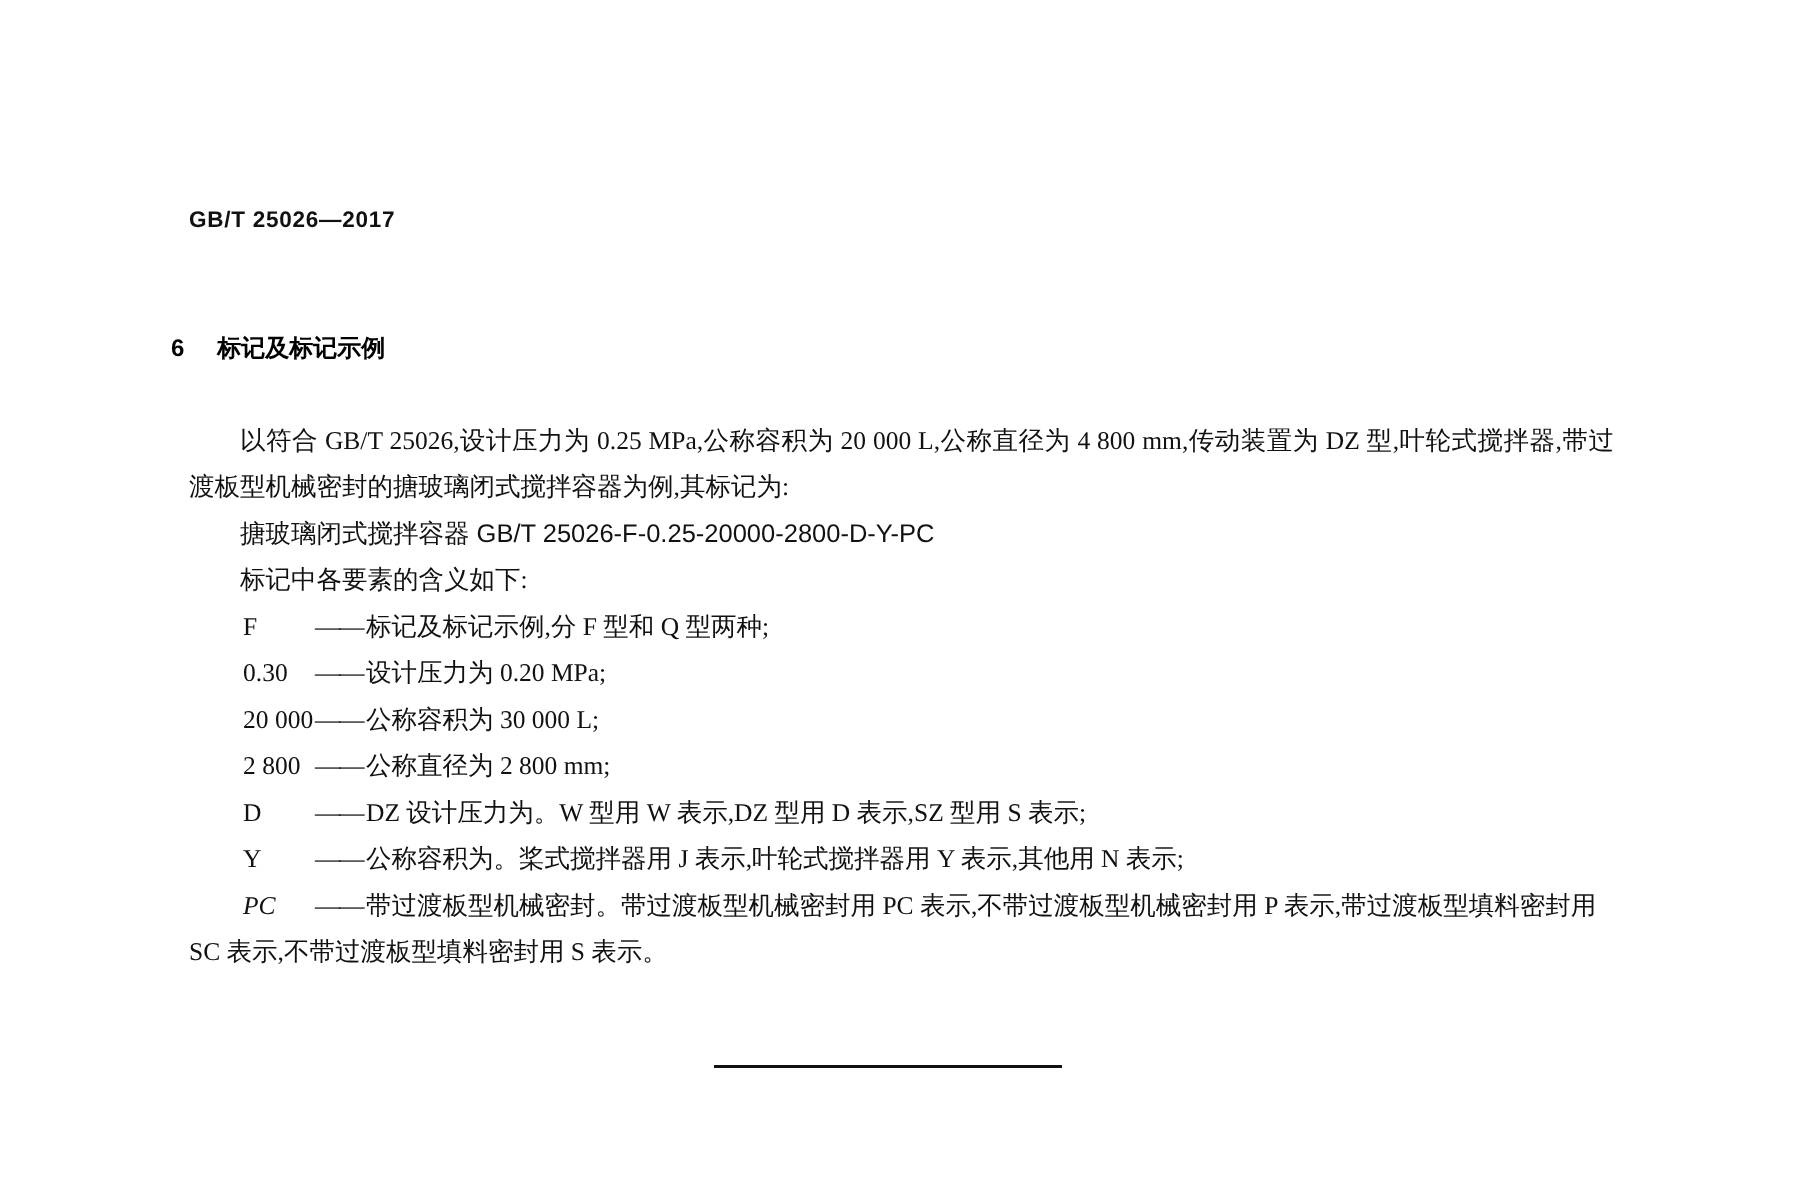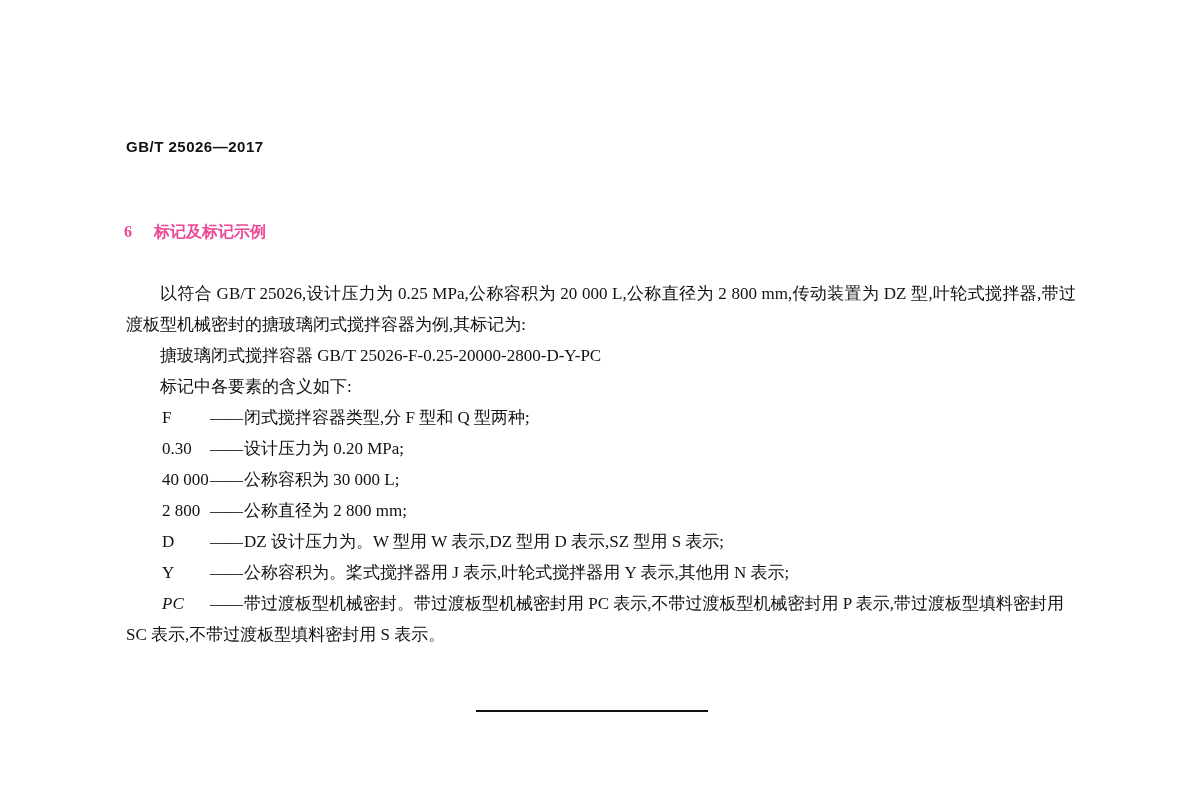--- a/index.html
+++ b/index.html
@@ -28,26 +28,26 @@
     top: 138px;
     font-family: "Liberation Sans", "DejaVu Sans", sans-serif;
     font-size: 15px;
     font-weight: bold;
     letter-spacing: 0.5px;
     color: #111;
     white-space: nowrap;
   }
   .section-heading {
     position: absolute;
-    left: 124px;
+    left: 114px;
     top: 222px;
-    font-family: Liberation Serif, serif;
+    font-family: Liberation Sans, sans-serif;
     font-size: 16px;
     font-weight: bold;
-    color: #ec4899;
+    color: #000000;
     white-space: nowrap;
   }
   .section-heading .num {
     margin-right: 22px;
   }
   .body-block {
     position: absolute;
     left: 126px;
     top: 278px;
     width: 950px;
@@ -57,21 +57,21 @@
   }
   .para {
     margin: 0;
     text-align: justify;
     text-justify: inter-ideograph;
   }
   .para.indent {
     text-indent: 2em;
   }
   .mono-ish {
-    font-family: Liberation Serif, serif;
+    font-family: Liberation Sans, sans-serif;
   }
   .legend {
     margin-top: 0;
   }
   .legend-row {
     display: flex;
     align-items: baseline;
     white-space: nowrap;
     text-indent: 0;
   }
@@ -114,42 +114,42 @@
 <div class="page">
 
   <div class="header-code">GB/T 25026—2017</div>
 
   <div class="section-heading">
     <span class="num">6</span><span>标记及标记示例</span>
   </div>
 
   <div class="body-block">
 
-    <p class="para indent">以符合 GB/T 25026,设计压力为 0.25 MPa,公称容积为 20 000 L,公称直径为 2 800 mm,传动装置为 DZ 型,叶轮式搅拌器,带过渡板型机械密封的搪玻璃闭式搅拌容器为例,其标记为:</p>
+    <p class="para indent">以符合 GB/T 25026,设计压力为 0.25 MPa,公称容积为 20 000 L,公称直径为 4 800 mm,传动装置为 DZ 型,叶轮式搅拌器,带过渡板型机械密封的搪玻璃闭式搅拌容器为例,其标记为:</p>
 
     <p class="para indent mono-ish">搪玻璃闭式搅拌容器 GB/T 25026-F-0.25-20000-2800-D-Y-PC</p>
 
     <p class="para indent">标记中各要素的含义如下:</p>
 
     <div class="legend">
 
       <div class="legend-row">
         <span class="key">F</span>
           <span class="dash">——</span>
-          <span class="desc">闭式搅拌容器类型,分 F 型和 Q 型两种;</span>
+          <span class="desc">标记及标记示例,分 F 型和 Q 型两种;</span>
       </div>
 
       <div class="legend-row">
         <span class="key">0.30</span>
           <span class="dash">——</span>
           <span class="desc">设计压力为 0.20 MPa;</span>
       </div>
 
       <div class="legend-row">
-        <span class="key">40 000</span>
+        <span class="key">20 000</span>
           <span class="dash">——</span>
           <span class="desc">公称容积为 30 000 L;</span>
       </div>
 
       <div class="legend-row">
         <span class="key">2 800</span>
           <span class="dash">——</span>
           <span class="desc">公称直径为 2 800 mm;</span>
       </div>
 

